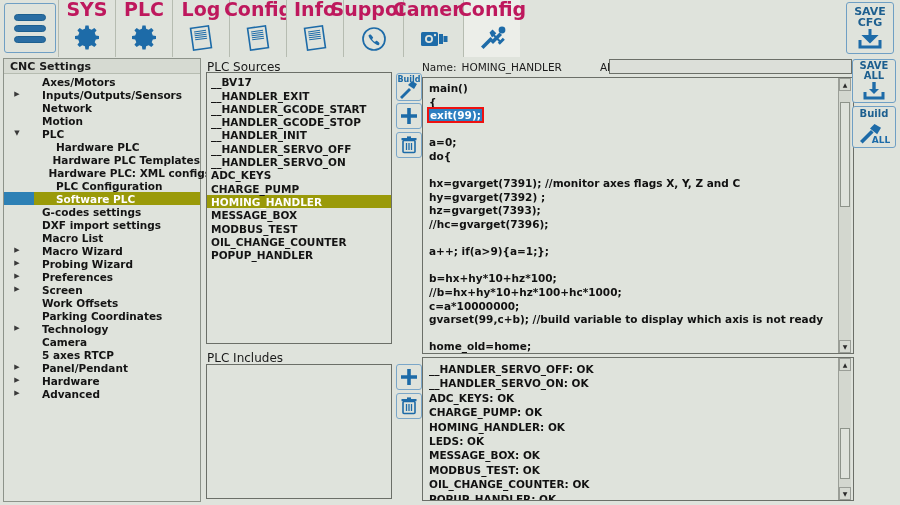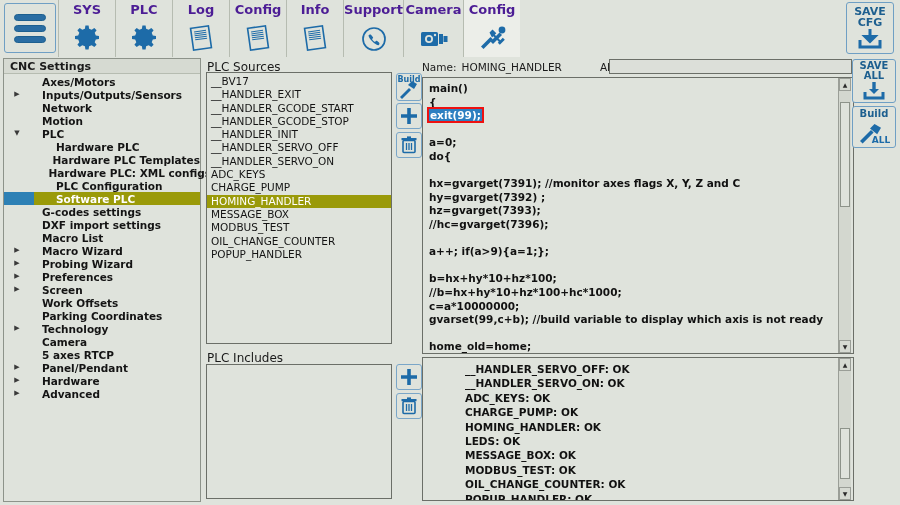--- a/index.html
+++ b/index.html
@@ -32,21 +32,21 @@
     width: 57px; height: 57px;
     border-left: 1px solid #b6bcb1;
     display: flex; flex-direction: column; align-items: center;
     padding-top: 1px;
     background: #dfe3dc;
   }
   .tab:last-of-type { border-right: 1px solid #b6bcb1; }
   .tab.wide { width: 60px; }
   .tab.active { background: #eceee9; }
   .tab-label {
-    font-size: 13px; font-weight: bold; color: #4c1d95;
+    font-size: 19px; font-weight: bold; color: #be185d;
     line-height: 17px; white-space: nowrap;
   }
   .tab-icon {
     flex: 1; display: flex; align-items: center; justify-content: center;
     width: 100%;
   }
   .tab-icon svg { display: block; }
   .savecfg-btn {
     position: absolute; right: 6px; top: 2px;
     width: 48px; height: 52px;
@@ -98,22 +98,22 @@
   .panel-caption {
     position: absolute; font-size: 12px; color: #1a1a1a;
   }
   .sources-box {
     position: absolute; left: 206px; top: 72px; width: 186px; height: 272px;
     background: #dfe3dc; border: 1px solid #6b6f68;
   }
   .src-list { padding: 2px 0 0 0; }
   .src-item {
     height: 13.3px; padding-left: 4px;
-    font-size: 10.5px; font-weight: normal; color: #141414;
-    display: flex; align-items: flex-start; white-space: nowrap;
+    font-size: 10.5px; font-weight: bold; color: #141414;
+    display: flex; align-items: flex-end; white-space: nowrap;
   }
   .src-item.selected { background: #9a9a09; color: #ffffff; }
 
   .includes-box {
     position: absolute; left: 206px; top: 364px; width: 186px; height: 135px;
     background: #dfe3dc; border: 1px solid #6b6f68;
   }
 
   
   .toolbtn {
@@ -159,21 +159,21 @@
 
   
   .output {
     position: absolute; left: 422px; top: 357px; width: 432px; height: 144px;
     background: #dfe3dc; border: 1px solid #6b6f68;
     overflow: hidden;
   }
   .outlines {
     padding: 1px 0 0 6px;
     font-size: 10.5px; font-weight: bold; color: #111111;
-    line-height: 14.4px; white-space: pre; margin-left: 36px;
+    line-height: 14.4px; white-space: pre;
   }
   .outlines .clipped {
     display: block; height: 3px; overflow: hidden; line-height: 14.4px;
     color: #111;
   }
 
   
   .vsb {
     position: absolute; width: 13px;
     background: #d3d7cf; border-left: 1px solid #9a9e97;

